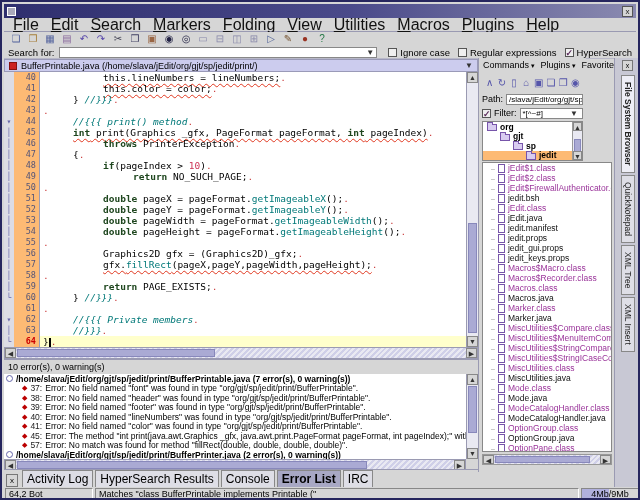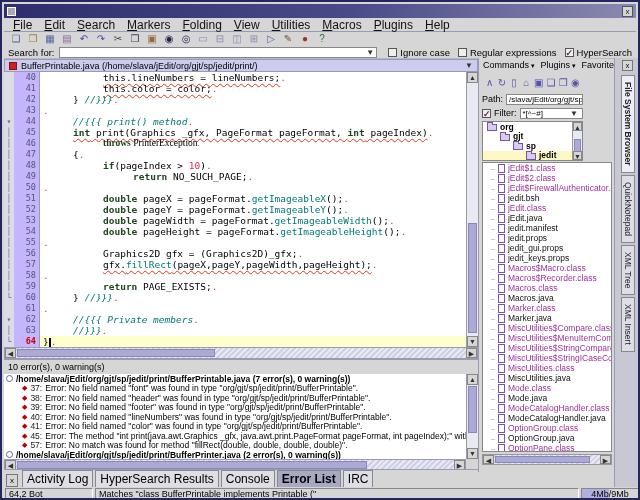--- a/index.html
+++ b/index.html
@@ -11,21 +11,21 @@
     background:linear-gradient(90deg,#2e2e6e 0%,#4a4a8a 55%,#8a8ab0 100%);
     display:flex; align-items:center; gap:4px; padding:0 3px; }
   .title-ico { width:9px; height:9px; background:#aab; border:1px solid #fff; }
   .title-text { color:#fff; font-size:10px; font-weight:bold; white-space:nowrap; }
   .title-close { margin-left:auto; width:11px; height:11px; background:#d6d6d6; border:1px solid #555;
     font-size:8px; line-height:9px; text-align:center; color:#222; }
 
   
   .menubar { position:absolute; left:2px; top:16px; right:2px; height:14px; background:#d6d6d6;
     border-bottom:1px solid #9a9ab2; display:flex; align-items:center; gap:2px; padding:0 4px; }
-  .menu-item { font-size:12px; padding:0 5px; color:#111; }
+  .menu-item { font-size:16px; padding:0 5px; color:#111; }
   .menu-item::first-letter { text-decoration:underline; }
 
   
   .toolbar { position:absolute; left:2px; top:30px; right:2px; height:14px; background:#d6d6d6;
     display:flex; align-items:center; gap:3px; padding:0 5px; }
   .tb-ico { width:14px; height:12px; font-size:10px; line-height:12px; text-align:center; background:transparent; }
 
   
   .searchbar { position:absolute; left:2px; top:44px; right:2px; height:13px; background:#d6d6d6;
     display:flex; align-items:center; gap:5px; padding:0 4px; border-bottom:1px solid #b8b8c8; }
@@ -43,21 +43,21 @@
     border:1px solid #9a9ab8; display:flex; align-items:center; gap:4px; padding:0 4px; }
   .buff-ico { width:8px; height:8px; background:#cc2222; border:1px solid #881111; }
   .buff-label { font-size:9px; white-space:nowrap; overflow:hidden; }
   .buff-arrow { margin-left:auto; font-size:8px; color:#333; }
 
   
   .editor { position:absolute; left:2px; top:70px; width:474px; height:275px; background:#fff; display:flex; }
   .gutter-codes { flex:1; overflow:hidden; }
   .crow { display:flex; height:11px; line-height:11px; font-family:"DejaVu Sans Mono", monospace; font-size:9.5px; }
   .gut-fold { width:10px; background:#dcdce4; color:#6666aa; font-size:8px; text-align:center; overflow:hidden; }
-  .gut-num { width:26px; background:#c4b5fd; border-right:1px solid #9a9ab2; color:#555577;
+  .gut-num { width:26px; background:#fdba74; border-right:1px solid #9a9ab2; color:#555577;
     font-size:8.5px; text-align:right; padding-right:3px; }
   .ctext { flex:1; white-space:pre; color:#000; padding-left:3px; }
   .crow.cur .ctext { background:#ffffcc; }
   .crow.cur .gut-num { color:#cc0000; font-weight:bold; }
   .seg-k { color:#1e461e; font-weight:bold; }
   .seg-f { color:#007878; }
   .seg-cm { color:#007878; font-style:italic; }
   .seg-lit { color:#cc3355; }
   .errwrap { text-decoration:underline wavy #e03820 1px; text-underline-offset:2px; }
   .eol { color:#cc4444; }
@@ -113,21 +113,21 @@
     font-size:7px; line-height:8px; text-align:center; }
   .fsb-tools { height:20px; display:flex; align-items:center; gap:3px; padding:0 6px; }
   .fsb-ico { width:13px; height:13px; font-size:10px; line-height:13px; text-align:center; color:#5555aa; }
   .fsb-row { height:14px; display:flex; align-items:center; gap:3px; padding:0 3px; font-size:9px; }
   .fsb-field { flex:1; height:11px; background:#fff; border:1px solid #888; font-size:8px;
     display:flex; align-items:center; padding:0 2px; white-space:nowrap; overflow:hidden; }
   .fsb-field .combo-arrow { margin-left:auto; }
   .dirtree { margin:1px 3px; height:40px; background:#fff; border:1px solid #888; display:flex; }
   .dt-rows { flex:1; overflow:hidden; }
   .dt-row { height:9.5px; display:flex; align-items:center; gap:3px; font-size:8.5px; font-weight:bold; }
-  .dt-row.sel { background:#fef9c3; }
+  .dt-row.sel { background:#fdba74; }
   .dt-scroll { width:10px; background:#e9e9f2; border-left:1px solid #999; position:relative; }
   .filelist { position:absolute; left:3px; top:104px; width:130px; height:290px; background:#fff; border:1px solid #888; overflow:hidden; }
   .frow { height:10px; display:flex; align-items:center; gap:3px; padding-left:8px; font-size:8.5px; white-space:nowrap; }
   .frow .dash { color:#999; font-size:7px; }
   .fname-class { color:#993399; }
   .fname-plain { color:#111; }
   .fol { width:10px; height:7px; background:#d8ccf0; border:1px solid #7755aa; position:relative; flex:none; margin-top:2px; }
   .fol::before { content:""; position:absolute; top:-3px; left:-1px; width:4px; height:2px; background:#d8ccf0; border:1px solid #7755aa; border-bottom:none; }
   .fic { width:7px; height:9px; background:#fff; border:1px solid #7755aa; flex:none; }
   .fsb-hscroll { position:absolute; left:3px; top:396px; width:130px; height:11px;
@@ -243,21 +243,21 @@
           <span class="ctext" style="padding-left: 33px;"><span><span class="seg-cm">//{{{ print() method</span></span><span class="eol">.</span></span>
         </div>
         <div class="crow">
           <span class="gut-fold">│</span>
           <span class="gut-num">45</span>
           <span class="ctext" style="padding-left: 33px;"><span class="errwrap"><span class="seg-k">int</span><span class="seg-pl"> print(Graphics _gfx, PageFormat pageFormat, </span><span class="seg-k">int</span><span class="seg-pl"> pageIndex)</span></span><span class="eol">.</span></span>
         </div>
         <div class="crow">
           <span class="gut-fold">│</span>
           <span class="gut-num">46</span>
-          <span class="ctext" style="padding-left: 63px; font-family: Liberation Serif, serif;"><span><span class="seg-k">throws</span><span class="seg-pl"> PrinterException</span></span><span class="eol">.</span></span>
+          <span class="ctext" style="padding-left: 63px;"><span><span class="seg-k">throws</span><span class="seg-pl"> PrinterException</span></span><span class="eol">.</span></span>
         </div>
         <div class="crow">
           <span class="gut-fold">│</span>
           <span class="gut-num">47</span>
           <span class="ctext" style="padding-left: 33px;"><span><span class="seg-pl">{</span></span><span class="eol">.</span></span>
         </div>
         <div class="crow">
           <span class="gut-fold">│</span>
           <span class="gut-num">48</span>
           <span class="ctext" style="padding-left: 63px;"><span><span class="seg-k">if</span><span class="seg-pl">(pageIndex &gt; </span><span class="seg-lit">10</span><span class="seg-pl">)</span></span><span class="eol">.</span></span>

